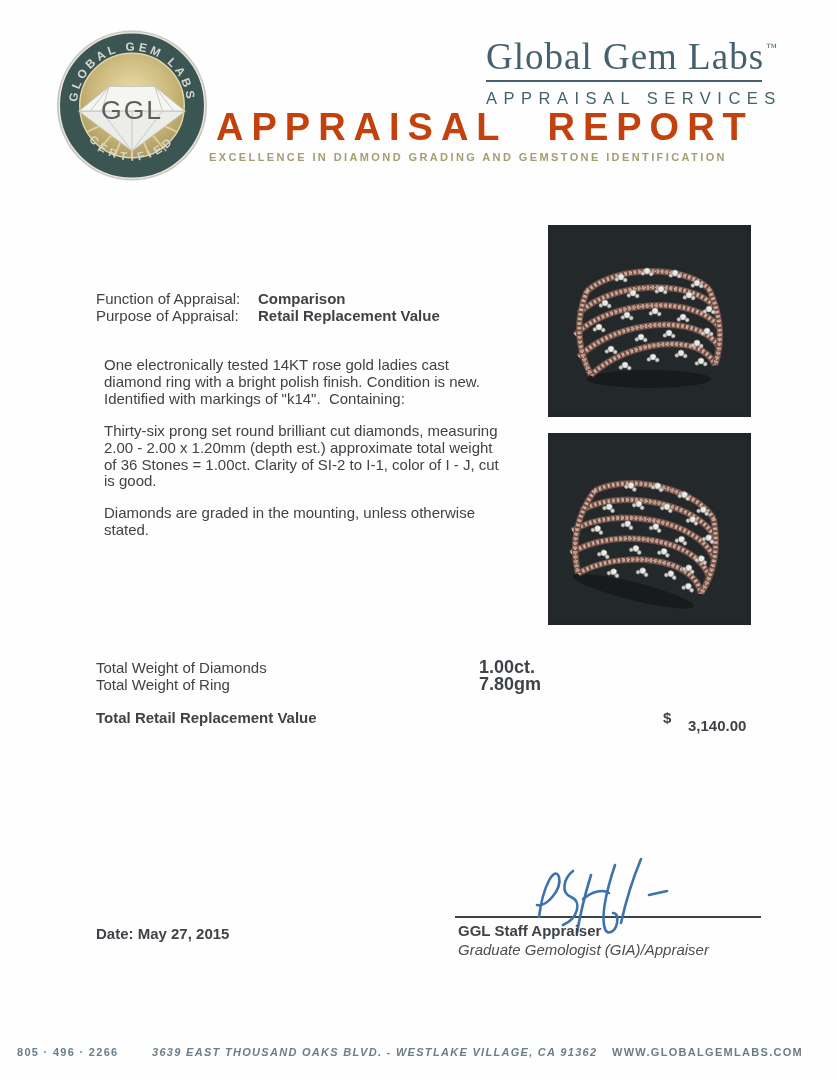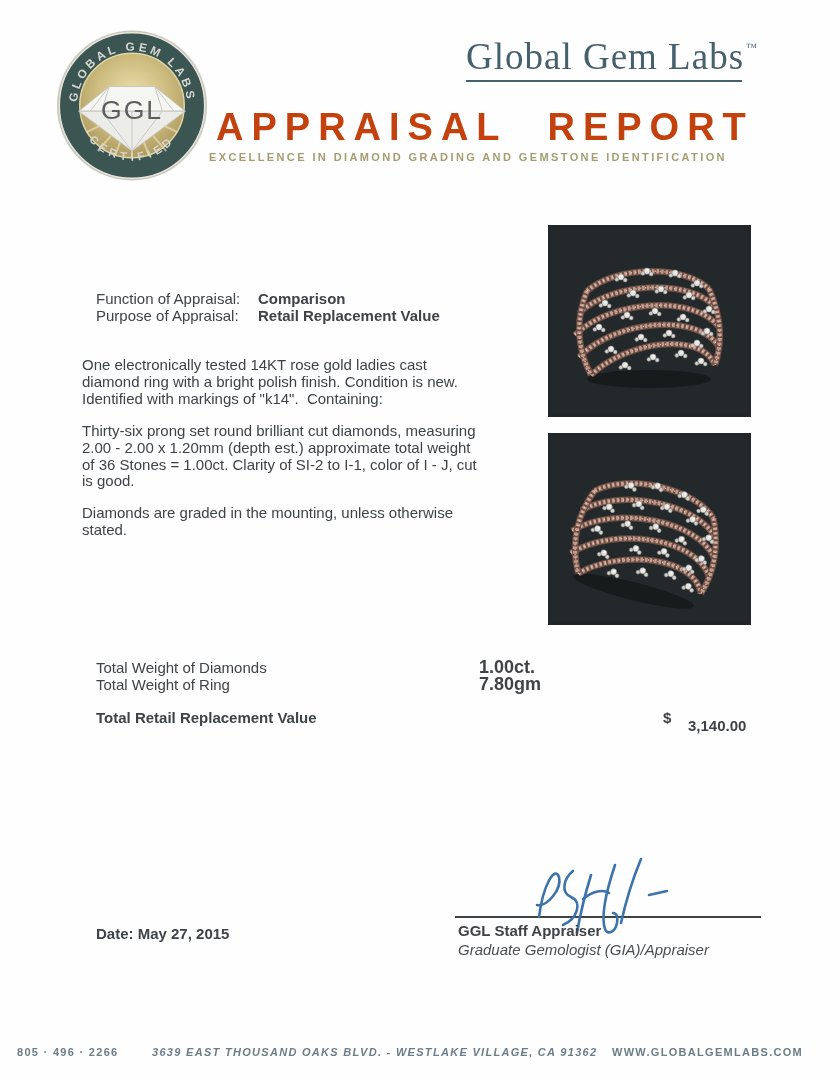--- a/index.html
+++ b/index.html
@@ -2,33 +2,33 @@
 <html><head>
 <meta charset="utf-8">
 <style>
   html,body{margin:0;padding:0;background:#ffffff;}
   .page{
     position:relative;width:837px;height:1080px;background:#fefefe;
     font-family:"Liberation Sans",sans-serif;color:#3f4347;overflow:hidden;
   }
   
   .seal{position:absolute;left:56px;top:25px;width:152px;height:161px;}
-  .brand{position:absolute;left:466px;top:27px;width:300px;}
+  .brand{position:absolute;left:486px;top:27px;width:300px;}
   .brand-name{font-family:"Liberation Serif",serif;font-size:37px;color:#45616d;letter-spacing:1px;line-height:40px;white-space:nowrap;}
   .brand-tm{font-size:11px;vertical-align:18px;letter-spacing:0;margin-left:2px;}
   .brand-rule{width:276px;border-top:2px solid #45616d;margin-top:3px;}
   .brand-sub{font-size:16.5px;letter-spacing:6.5px;color:#45616d;margin-top:7px;white-space:nowrap;}
   .report-title{position:absolute;left:216px;top:106px;font-size:38px;font-weight:bold;letter-spacing:8px;word-spacing:22px;color:#c2410c;white-space:nowrap;}
   .tagline{position:absolute;left:209px;top:151px;font-size:11px;font-weight:bold;letter-spacing:2.4px;color:#a69c72;white-space:nowrap;}
   
   .kv{position:absolute;left:96px;top:290px;width:412px;font-size:15px;line-height:17px;}
   .kv-row{display:flex;}
   .kv-label{width:162px;flex:none;}
   .kv-value{font-weight:bold;}
-  .para{position:absolute;left:82px;width:400px;font-size:15px;line-height:16.8px;white-space:pre-wrap;}
+  .para{position:absolute;left:104px;width:400px;font-size:15px;line-height:16.8px;white-space:pre-wrap;}
   .para1{top:342px;}
   .para2{top:408px;}
   .para3{top:490px;width:412px;}
   
   .photo{position:absolute;left:548px;width:203px;height:192px;display:block;}
   .photo1{top:225px;}
   .photo2{top:433px;}
   
   .totals-label{position:absolute;left:96px;font-size:15px;line-height:17px;}
   .totals-value{position:absolute;left:479px;font-size:18px;font-weight:bold;line-height:17px;}
@@ -91,20 +91,21 @@
       <textPath href="#arcTop" startOffset="50%" text-anchor="middle">GLOBAL GEM LABS</textPath>
     </text>
     <text font-family="Liberation Sans, sans-serif" font-size="12" font-weight="bold" letter-spacing="4.5" fill="#d5d6cf">
       <textPath href="#arcBottom" startOffset="50%" text-anchor="middle">CERTIFIED</textPath>
     </text>
   </svg>
 
   <div class="brand">
     <div class="brand-name"><span>Global Gem Labs</span><span class="brand-tm">™</span></div>
     <div class="brand-rule"></div>
+    <div class="brand-sub">APPRAISAL SERVICES</div>
   </div>
   <div class="report-title">APPRAISAL REPORT</div>
   <div class="tagline">EXCELLENCE IN DIAMOND GRADING AND GEMSTONE IDENTIFICATION</div>
 
   <div class="kv">
     <div class="kv-row">
       <span class="kv-label">Function of Appraisal:</span>
       <span class="kv-value">Comparison</span>
     </div>
     <div class="kv-row">

